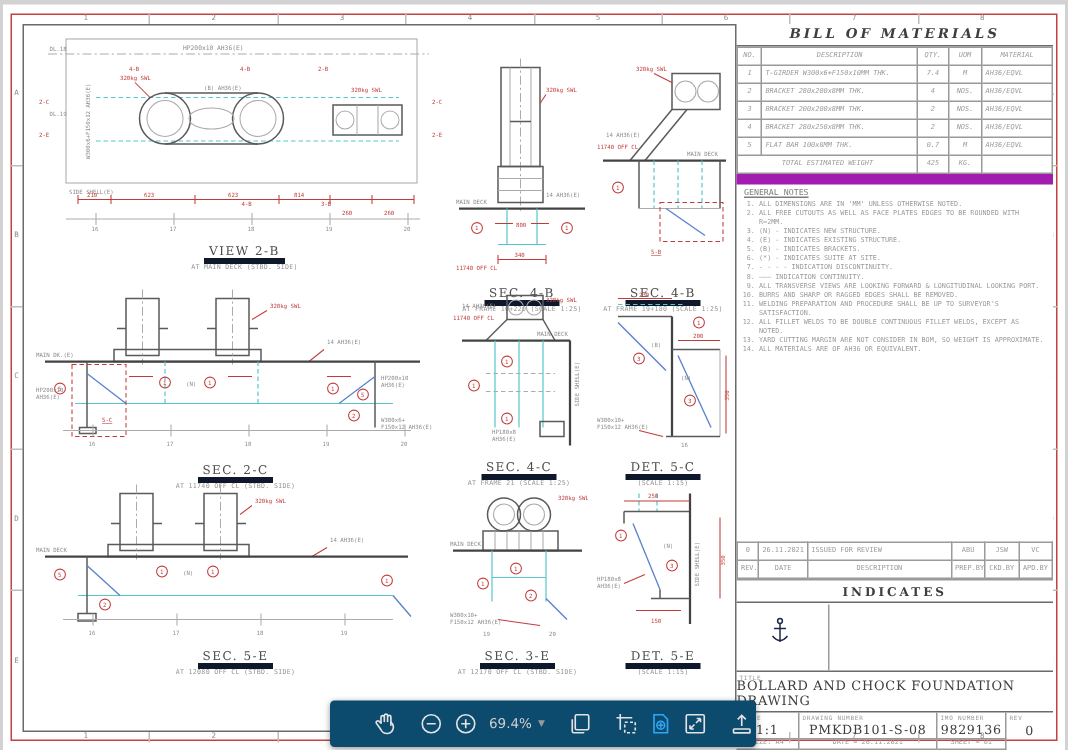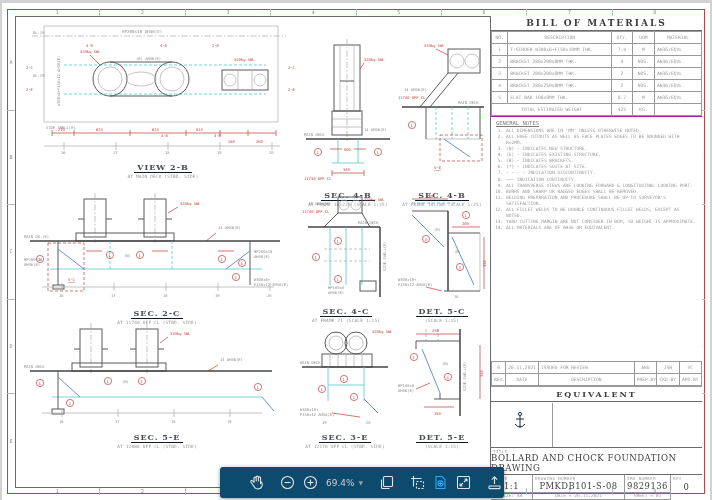--- a/index.html
+++ b/index.html
@@ -14,40 +14,40 @@
   .gs-top{left:13px;right:13px;top:6px;height:7px;}
   .gs-bottom{left:13px;right:13px;bottom:5px;height:7px;}
   .gs-left{left:5px;top:13px;bottom:12px;width:8px;flex-direction:column;}
   .gs-right{right:5px;top:13px;bottom:12px;width:8px;flex-direction:column;}
   .gs-left span,.gs-right span{border-left:none;border-top:1px solid #bdbdbd;display:flex;align-items:center;justify-content:center;}
   .gs-left span:first-child,.gs-right span:first-child{border-top:none;}
 
   
   .view{position:absolute;text-align:center;}
   .view svg{display:block;margin:0 auto;}
-  .vt{font-family:"DejaVu Serif","Liberation Serif",serif;font-size:8px;font-weight:700;color:#4c4c4c;
-      letter-spacing:1px;border-bottom:1px solid #0f172a;display:inline-block;padding:0 3px;line-height:9px;}
+  .vt{font-family:"DejaVu Serif","Liberation Serif",serif;font-size:8px;font-weight:400;color:#4c4c4c;
+      letter-spacing:1px;border-bottom:4px solid #0f172a;display:inline-block;padding:0 3px;line-height:9px;}
   .vs{font-size:4.4px;color:#949494;line-height:5.5px;letter-spacing:.2px;}
   svg text{font-family:"DejaVu Sans Mono","Liberation Mono",monospace;}
   .gt{fill:#8c8c8c;font-size:4.2px;}
   .gts{fill:#8c8c8c;font-size:3.8px;}
   .rts{fill:#c23b3b;font-size:3.8px;}
   svg line,svg rect,svg circle,svg ellipse,svg path,svg polyline{fill:none;}
   .st{stroke:#5a5a5a;stroke-width:1;}
   .hv{stroke:#434343;stroke-width:1.5;}
   .lt{stroke:#ababab;stroke-width:.7;}
   .cy{stroke:#55c6cc;stroke-width:.8;}
   .bl{stroke:#5b82cf;stroke-width:.9;}
   .rd{stroke:#c23b3b;stroke-width:.7;}
   .dsh{stroke-dasharray:3 2;}
   .dd{stroke-dasharray:6 2 1.5 2;}
 
   
   .rc{position:absolute;left:488px;top:13px;width:211px;bottom:12px;border-left:1px solid #6b6b6b;background:#fff;}
-  .bom{border-bottom:1px solid #a21caf;}
+  .bom{border-bottom:7px solid #a21caf;font-style:italic;}
   .bom-title{font-family:"DejaVu Serif","Liberation Serif",serif;font-size:9px;font-weight:700;color:#3e3e3e;
              text-align:center;letter-spacing:2px;border-bottom:1px solid #6b6b6b;padding:2px 0;}
   table.t{border-collapse:collapse;width:100%;table-layout:fixed;}
   table.t td,table.t th{border:1px solid #9a9a9a;color:#9a9a9a;font-size:4.6px;font-weight:normal;
              padding:1px 2px;height:9px;overflow:hidden;white-space:nowrap;}
   table.t th{text-align:center;}
   .cnum{text-align:center;}
   .notes{padding:3px 5px;}
   .notes-title{font-size:5.5px;color:#7c7c7c;text-decoration:underline;margin-bottom:2px;}
   .notes ol{margin:0;padding-left:10px;color:#9a9a9a;font-size:4.5px;line-height:1.35;}
@@ -603,21 +603,21 @@
           <tr>
             <th>REV.</th>
             <th>DATE</th>
             <th>DESCRIPTION</th>
             <th>PREP.BY</th>
             <th>CKD.BY</th>
             <th>APD.BY</th>
           </tr>
         </tbody>
           </table>
-        <div class="rev-title">EQUIVALENT</div>
+        <div class="rev-title">INDICATES</div>
       </div>
 
       <div class="tb">
         <div class="tb-row1">
           <div class="logo-cell">
             <svg width="52" height="34" viewBox="0 0 52 34">
               <path d="M6 16 Q20 2 40 8 Q48 11 44 16 Q30 10 14 17 Z" fill="#f0b32e" stroke="none"></path>
               <path d="M2 22 Q16 12 34 17 Q48 21 50 18 Q44 28 26 26 Q12 24 2 22 Z" fill="#1b8a96" stroke="none"></path>
               <path d="M4 27 Q20 31 44 25 Q34 33 16 31 Z" fill="#15606e" stroke="none"></path>
               <g stroke="#1b2a4a" stroke-width="1">

